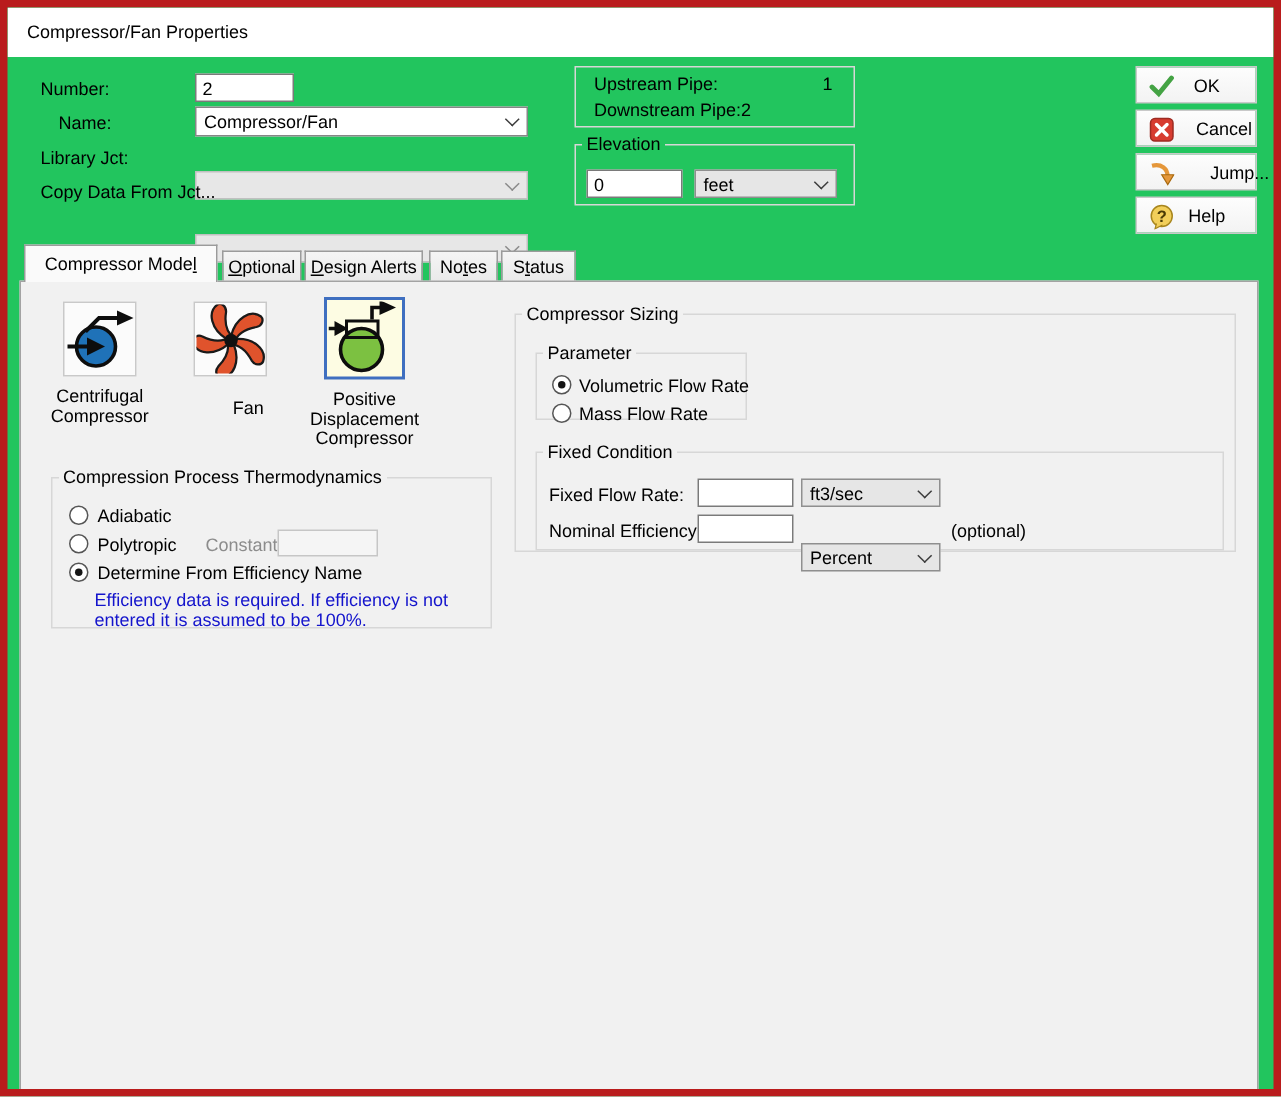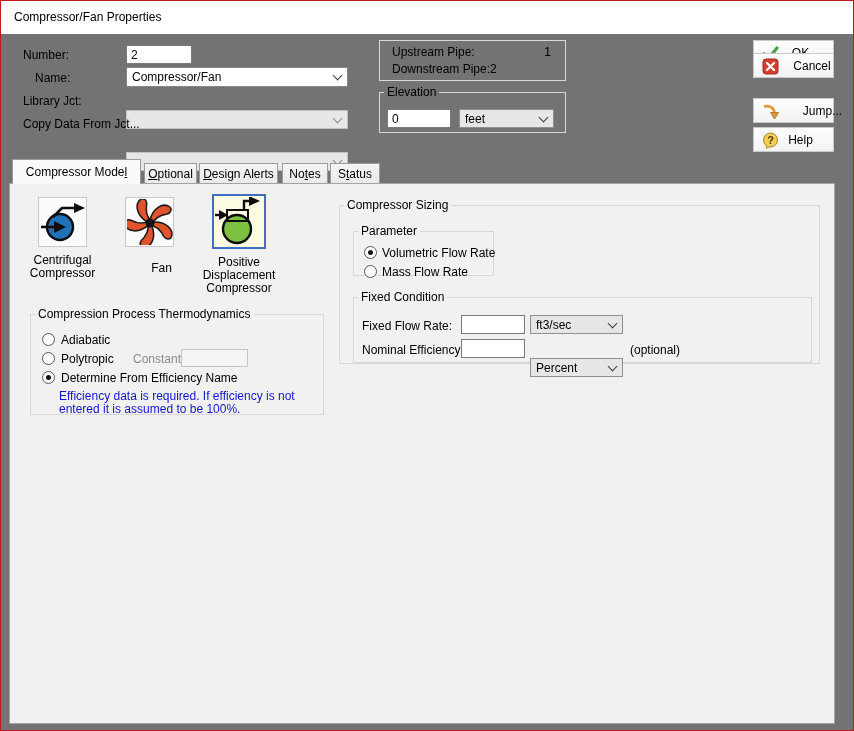--- a/index.html
+++ b/index.html
@@ -1,20 +1,20 @@
 <!DOCTYPE html>
 <html><head>
 <meta charset="utf-8">
 <style>
   * { box-sizing: border-box; margin: 0; padding: 0; }
   html,body { background:#cfcfcf; }
   body { font-family: "Liberation Sans", sans-serif; font-size: 12px; color:#000; }
   #window {
     position: relative; width: 854px; height: 731px;
-    background: #737373; border: 1px solid #b91c1c; overflow: hidden;
+    background: #22c55e; border: 5px solid #b91c1c; overflow: hidden;
   }
   .abs { position: absolute; }
   .lbl { white-space: nowrap; }
 
   
   #titlebar { left:0; top:0; width:100%; height:33px; background:#ffffff; }
   #titlebar .t { position:absolute; left:13px; top:9px; font-size:12px; }
 
   
   .tinput {
@@ -118,21 +118,21 @@
       <span class="chev"></span>
     </div>
   </fieldset>
 
   <div class="abtn" style="top:39px;">
     <svg class="ic" viewBox="0 0 17 17">
       <path d="M2,9 L6.5,13.5 L15,3" fill="none" stroke="#44a344" stroke-width="3.2" stroke-linecap="round"></path>
     </svg>
     <span class="cap">OK</span>
   </div>
-  <div class="abtn" style="top:52px;padding-left:23px;">
+  <div class="abtn" style="top:68px;padding-left:23px;">
     <svg class="ic" viewBox="0 0 17 17">
       <rect x="1" y="1" width="15" height="15" rx="3" fill="#d73c30" stroke="#9d2b22"></rect>
       <path d="M5,5 L12,12 M12,5 L5,12" stroke="#fff" stroke-width="2.3" stroke-linecap="round"></path>
     </svg>
     <span class="cap">Cancel</span>
   </div>
   <div class="abtn" style="top:97px;padding-left:44px;">
     <svg class="ic" viewBox="0 0 17 17">
       <path d="M2,3.5 C8,2 12.5,5 12.5,11" fill="none" stroke="#e5973a" stroke-width="2.8"></path>
       <polygon points="8.5,9.5 16.5,9.5 12.5,16" fill="#e5973a" stroke="#a8690f" stroke-width="0.8"></polygon>

